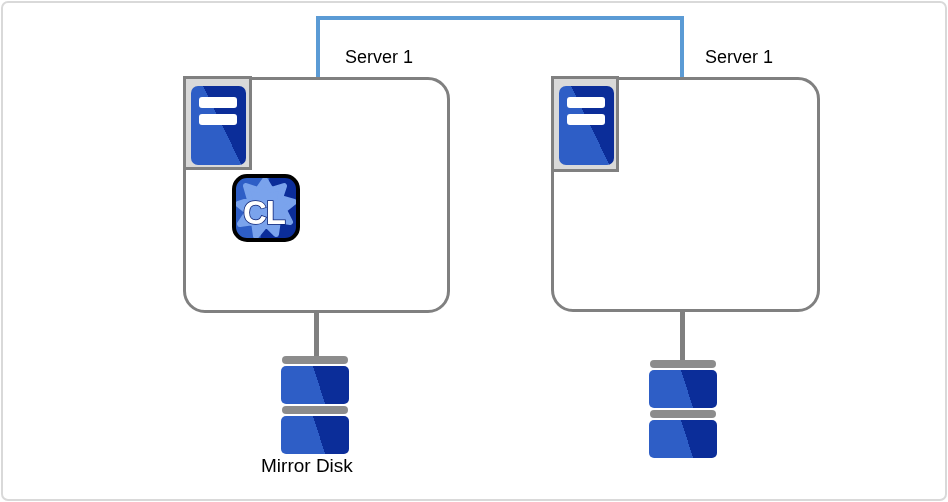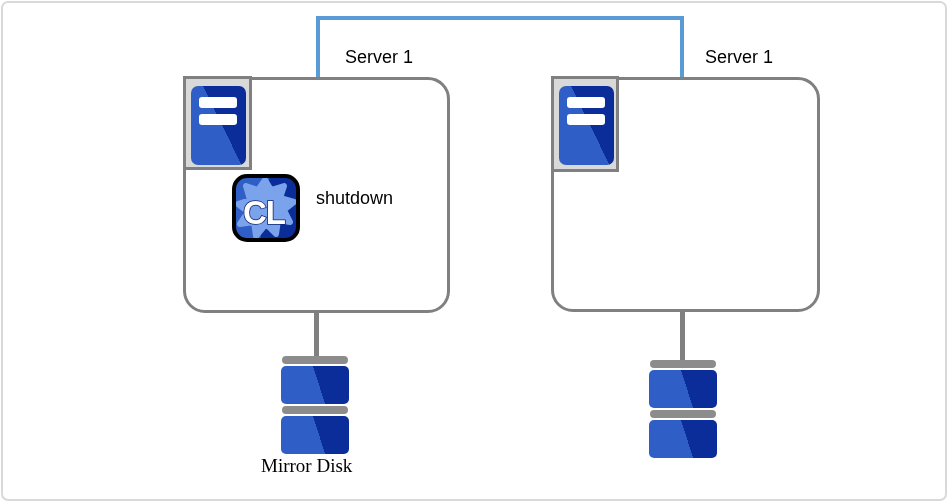--- a/index.html
+++ b/index.html
@@ -17,21 +17,21 @@
     border-top:4px solid var(--accent_blue);
     border-left:4px solid var(--accent_blue);
     border-right:4px solid var(--accent_blue);
     box-sizing:border-box;
   }
   .node-label{
     position:absolute;font-size:18px;line-height:20px;color:var(--text);white-space:nowrap;
   }
   .label-server1{left:345px;top:47px;}
   .label-server2{left:705px;top:47px;}
-  .label-mirror{left:261px;top:456px;font-size:19px;font-family:Liberation Serif, serif;}
+  .label-mirror{left:261px;top:456px;font-size:19px;}
   .server-box{
     position:absolute;box-sizing:border-box;background:#fff;
     border:3px solid var(--box_border);border-radius:22px;
   }
   .server-box.s1{left:183px;top:77px;width:267px;height:236px;}
   .server-box.s2{left:551px;top:77px;width:269px;height:235px;}
   
   .server-icon{
     position:absolute;box-sizing:border-box;background:var(--icon_bg);
     border:3px solid var(--box_border);
@@ -111,21 +111,20 @@
     <g clip-path="url(#clB)">
       <rect x="0" y="0" width="68" height="68" class="clbgL"></rect>
       <polygon points="38,0 68,0 68,68 28,68" class="clbgD"></polygon>
       <path class="clgear" d="M33,6 L39,16 L52,12 L48,24 L62,28 L52,36 L58,48 L46,46 L44,60 L34,50 L24,62 L22,48 L8,50 L16,38 L6,30 L18,26 L14,12 L26,16 Z"></path>
     </g>
     <rect x="2" y="2" width="64" height="64" rx="13" class="clborder"></rect>
     <text x="32" y="50" text-anchor="middle" class="cltext">CL</text>
   </svg>
 
   <div class="action-label">
-    <div>shutdown</div>
   </div>
 
   <div class="drop-line s1"></div>
   <div class="drop-line s2"></div>
 
   <div class="disk d1">
     <div class="bar"></div>
     <div class="platter"></div>
     <div class="bar"></div>
     <div class="platter"></div>

